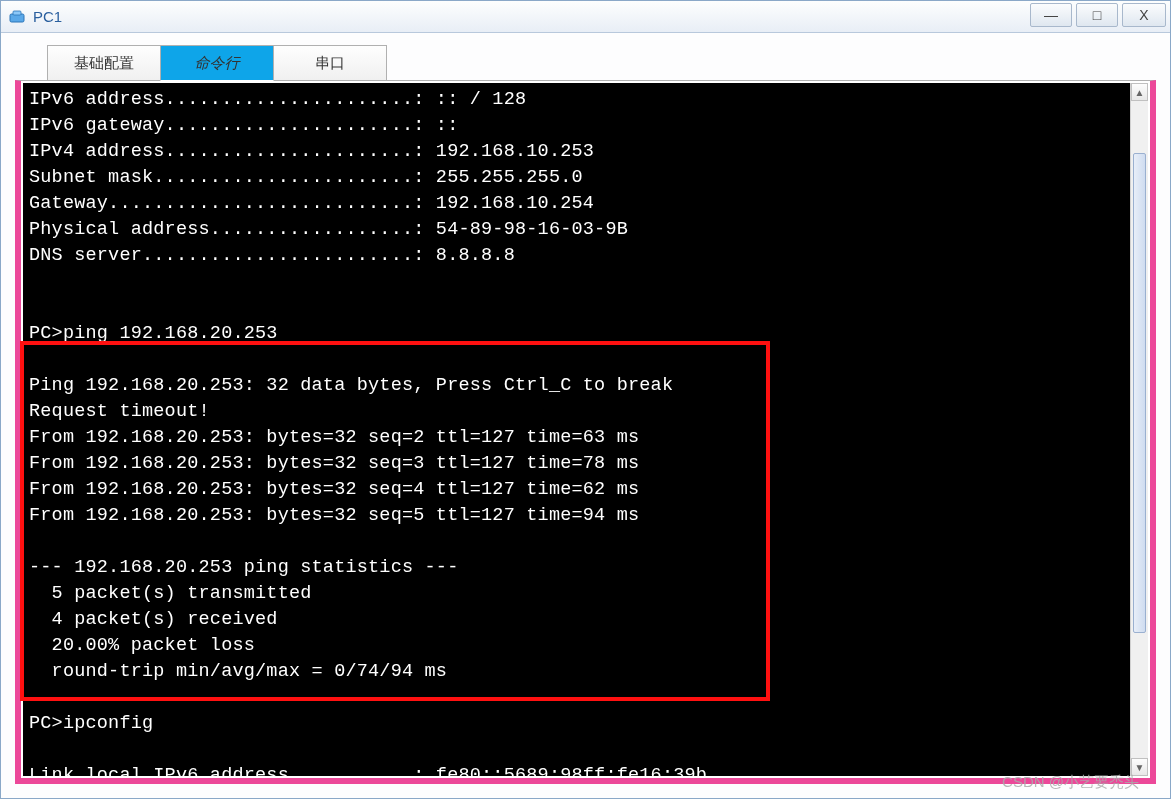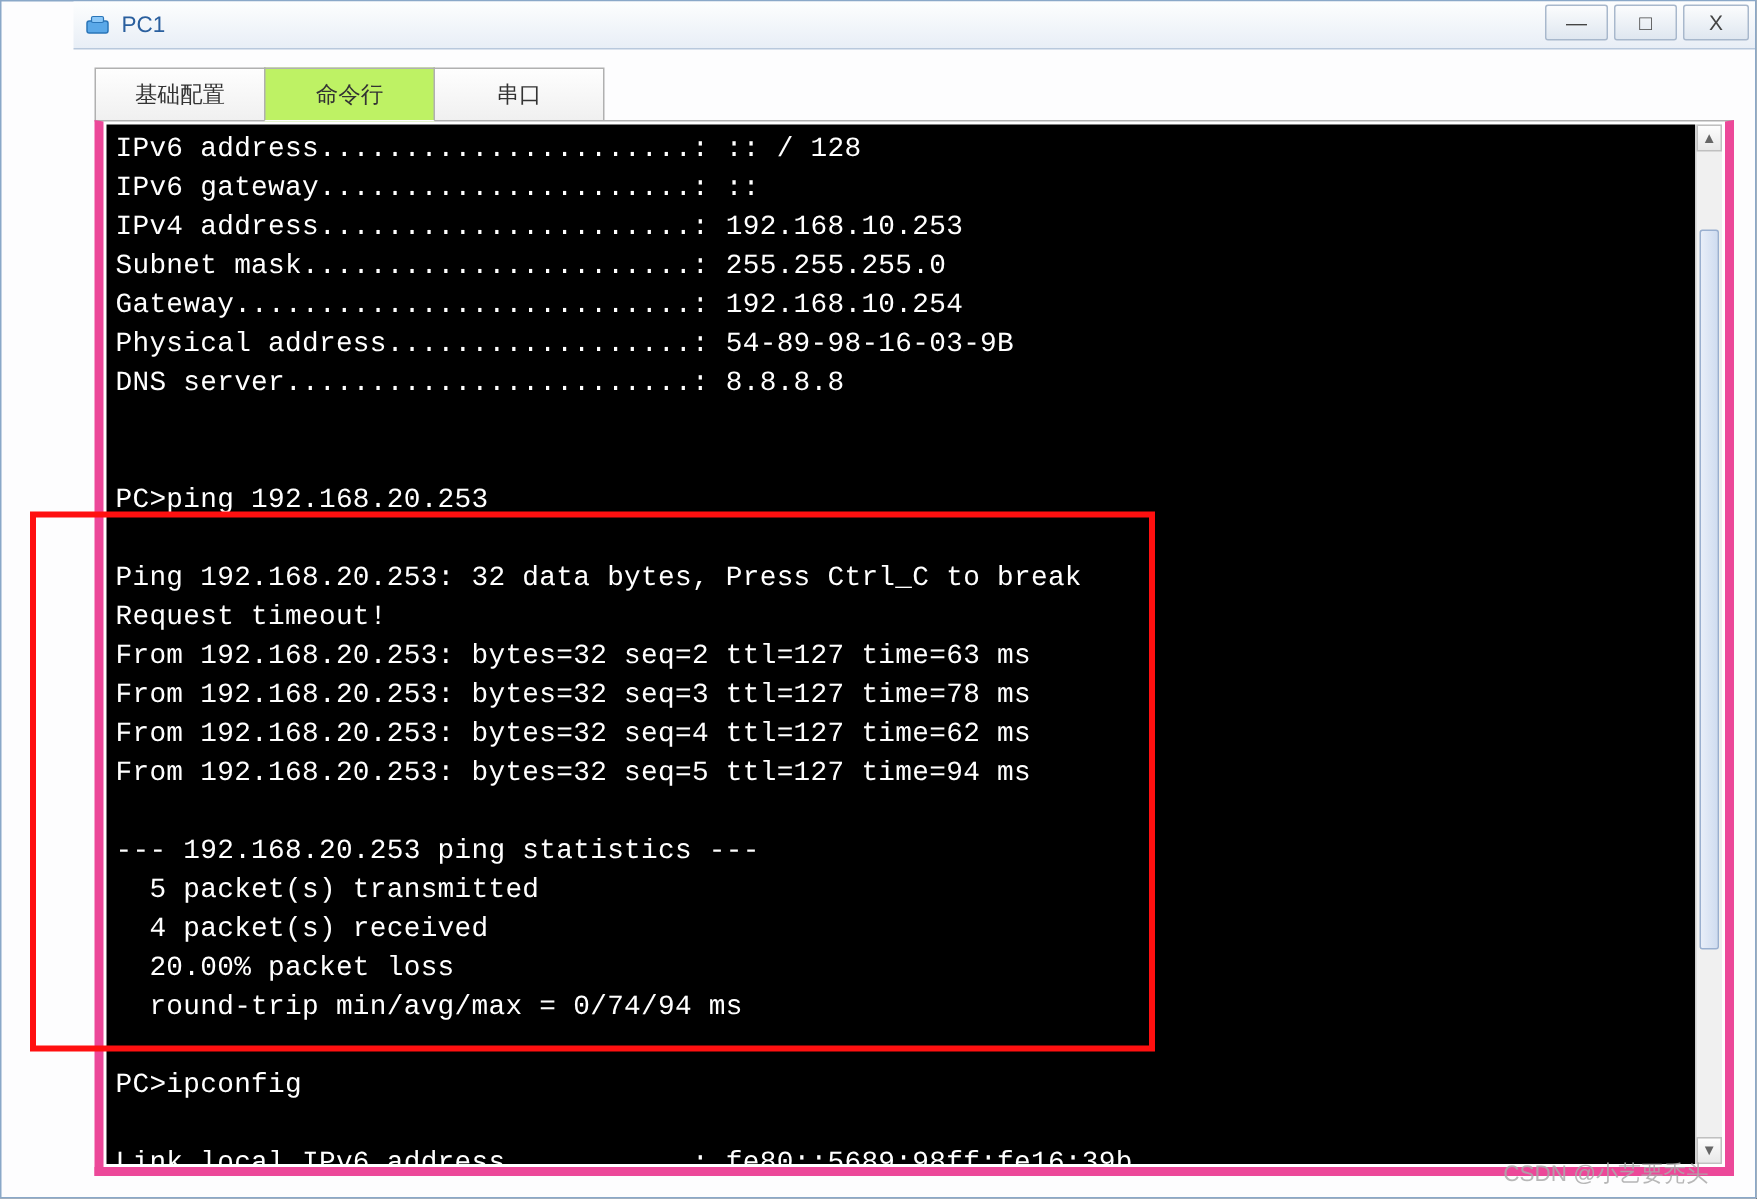--- a/index.html
+++ b/index.html
@@ -12,21 +12,20 @@
     height: 799px;
     overflow: hidden;
     position: relative;
   }
   .window {
     width: 1171px;
     height: 799px;
     background: #fdfdfe;
     border: 1px solid #8aa8c8;
     position: relative;
-    padding-left: 48px;
   }
   .titlebar {
     height: 32px;
     background: linear-gradient(#fdfefe, #e8eef6);
     border-bottom: 1px solid #b8c8dc;
     display: flex;
     align-items: center;
     padding: 0 6px;
     position: relative;
   }
@@ -57,39 +56,41 @@
     cursor: pointer;
     font-family: Arial, sans-serif;
   }
   .win-btn.close { width: 44px; }
   .content-area {
     padding: 12px 14px 0 14px;
   }
   .tabs {
     display: flex;
     height: 36px;
+    margin-left: 32px;
   }
   .tab {
     min-width: 114px;
     padding: 0 16px;
     height: 36px;
     border: 1px solid #b0b0b0;
     background: linear-gradient(#fefefe, #f0f0f0);
     display: flex; align-items: center; justify-content: center;
     font-size: 15px;
     color: #333;
     cursor: pointer;
     margin-right: -1px;
     position: relative;
   }
   .tab.active {
-    background: #bef264;
+    background: #0ea5e9;
     border-bottom: 1px solid #fff;
     z-index: 2;
     font-weight: 500;
+    font-style: italic;
   }
   .terminal-wrap {
     border: 6px solid #ec4899;
     border-top: 1px solid #b0b0b0;
     margin-top: -1px;
     padding: 0;
     background: #fff;
     height: 704px;
     display: flex;
     position: relative;

